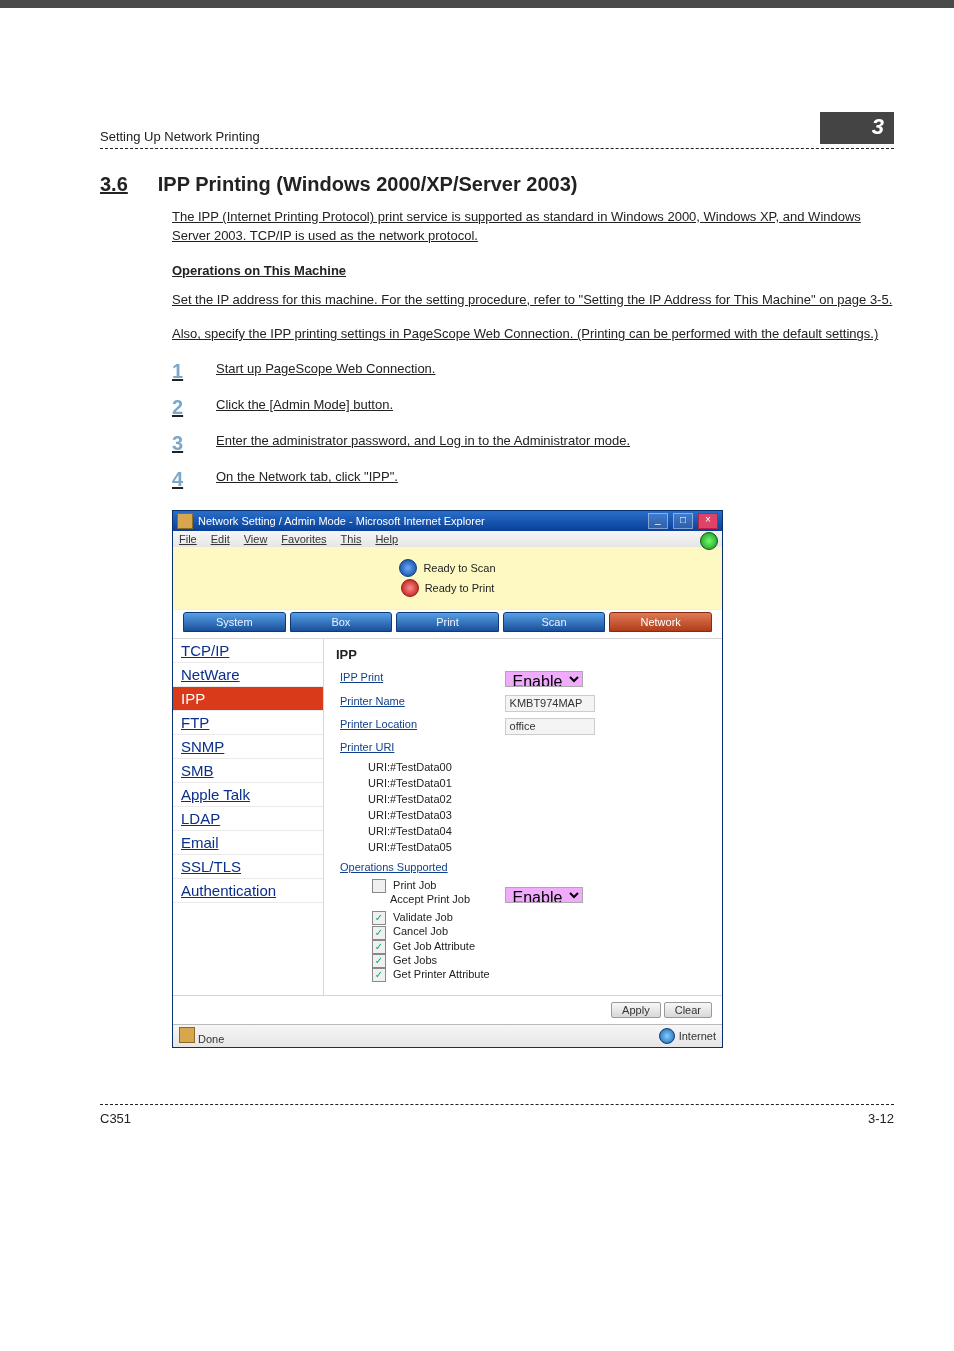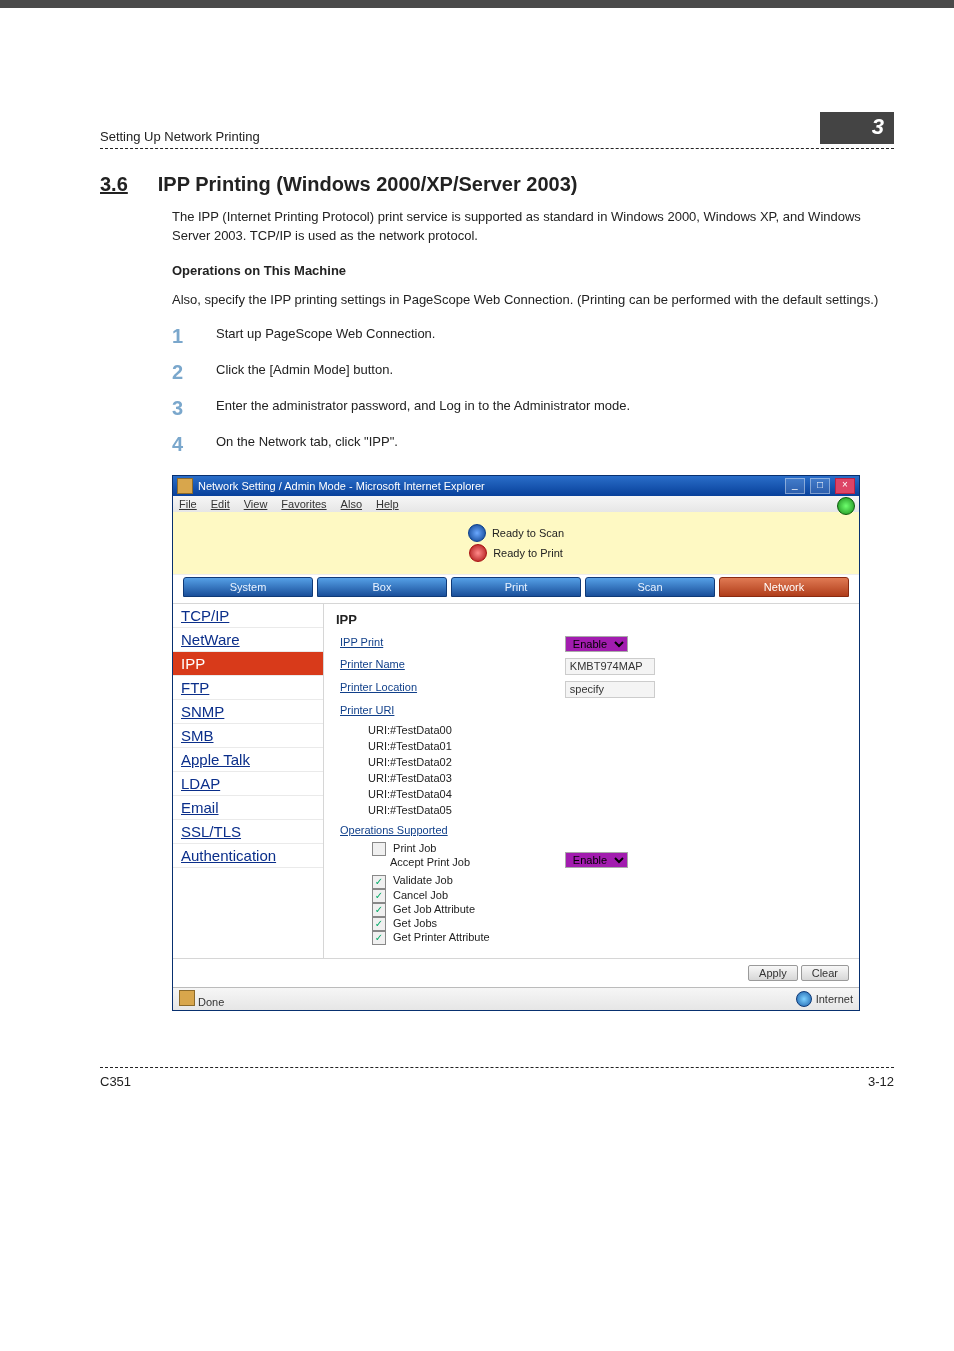--- a/index.html
+++ b/index.html
@@ -53,20 +53,21 @@
     font-weight: bold;
     text-decoration: underline;
   }
   .section-title {
     font-size: 20px;
     font-weight: bold;
   }
   .body-block {
     margin-left: 72px;
     line-height: 1.45;
+    text-decoration: underline;
   }
   p.body-para {
     margin: 0 0 16px 0;
   }
   .sub-head {
     font-weight: bold;
     margin: 8px 0 10px 0;
   }
   ol.steps {
     list-style: none;
@@ -87,21 +88,21 @@
     width: 22px;
     flex-shrink: 0;
     line-height: 1.1;
   }
   .step-text {
     flex: 1;
     line-height: 1.45;
   }
   .shot-wrap {
     margin-left: 72px;
-    width: 688px;
+    width: 551px;
   }
   .browser {
     border: 1px solid #08306f;
     font-size: 11px;
     color: #222;
     background: #fff;
   }
   .browser-titlebar {
     background: linear-gradient(#2a6ec9, #08409a);
     color: #fff;
@@ -244,23 +245,23 @@
   table.form td.lbl {
     width:44%;
     color:#11408a;
     text-decoration:underline;
   }
   table.form td.plain {
     text-decoration:none;
     color:#222;
   }
   .sel, input.txt {
-    font-size:11px;
+    font-size:16px;
     border:1px solid #aaa;
-    background:#a21caf;
+    background:#f0abfc;
     padding:0 3px;
     height:16px;
     line-height:14px;
   }
   input.txt { width:150px; }
   .ro-box {
     display:inline-block;
     border:1px solid #ccc;
     background:#f4f4f4;
     padding:0 4px;
@@ -336,20 +337,21 @@
   <div class="section-row">
     <span class="section-num">3.6</span>
     <span class="section-title">IPP Printing (Windows 2000/XP/Server 2003)</span>
   </div>
 
   <div class="body-block">
     <p class="body-para">The IPP (Internet Printing Protocol) print service is supported as standard in Windows 2000, Windows XP, and Windows Server 2003. TCP/IP is used as the network protocol.</p>
 
     <p class="sub-head">Operations on This Machine</p>
 
+    <p class="body-para">Set the IP address for this machine. For the setting procedure, refer to "Setting the IP Address for This Machine" on page 3-5.</p>
     <p class="body-para">Also, specify the IPP printing settings in PageScope Web Connection. (Printing can be performed with the default settings.)</p>
 
     <ol class="steps">
       <li>
         <span class="step-num">1</span>
         <span class="step-text">Start up PageScope Web Connection.</span>
       </li>
       <li>
         <span class="step-num">2</span>
         <span class="step-text">Click the [Admin Mode] button.</span>
@@ -378,21 +380,21 @@
           <span>□</span>
           <span class="close">×</span>
         </span>
       </div>
 
       <div class="browser-menubar">
         <span><span class="menu-u">File</span></span>
         <span><span class="menu-u">Edit</span></span>
         <span><span class="menu-u">View</span></span>
         <span><span class="menu-u">Favorites</span></span>
-        <span><span class="menu-u">Also</span></span>
+        <span><span class="menu-u">This</span></span>
         <span><span class="menu-u">Help</span></span>
         <span class="go-pill"></span>
       </div>
 
       <div class="banner">
         <div class="status-line">
           <span class="status-dot dot-blue"></span>
           <span>Ready to Scan</span>
         </div><br>
         <div class="status-line">
@@ -439,21 +441,21 @@
             </tr>
             <tr>
               <td class="lbl">Printer Name</td>
               <td>
                 <span class="ro-box">KMBT974MAP</span>
               </td>
             </tr>
             <tr>
               <td class="lbl">Printer Location</td>
               <td>
-                <span class="ro-box">specify</span>
+                <span class="ro-box">office</span>
               </td>
             </tr>
             <tr>
               <td class="lbl" colspan="2">Printer URI</td>
             </tr>
             <tr>
               <td colspan="2" class="plain">
                 <div class="sublist">
                   <div class="row">URI:#TestData00</div>
                   <div class="row">URI:#TestData01</div>

